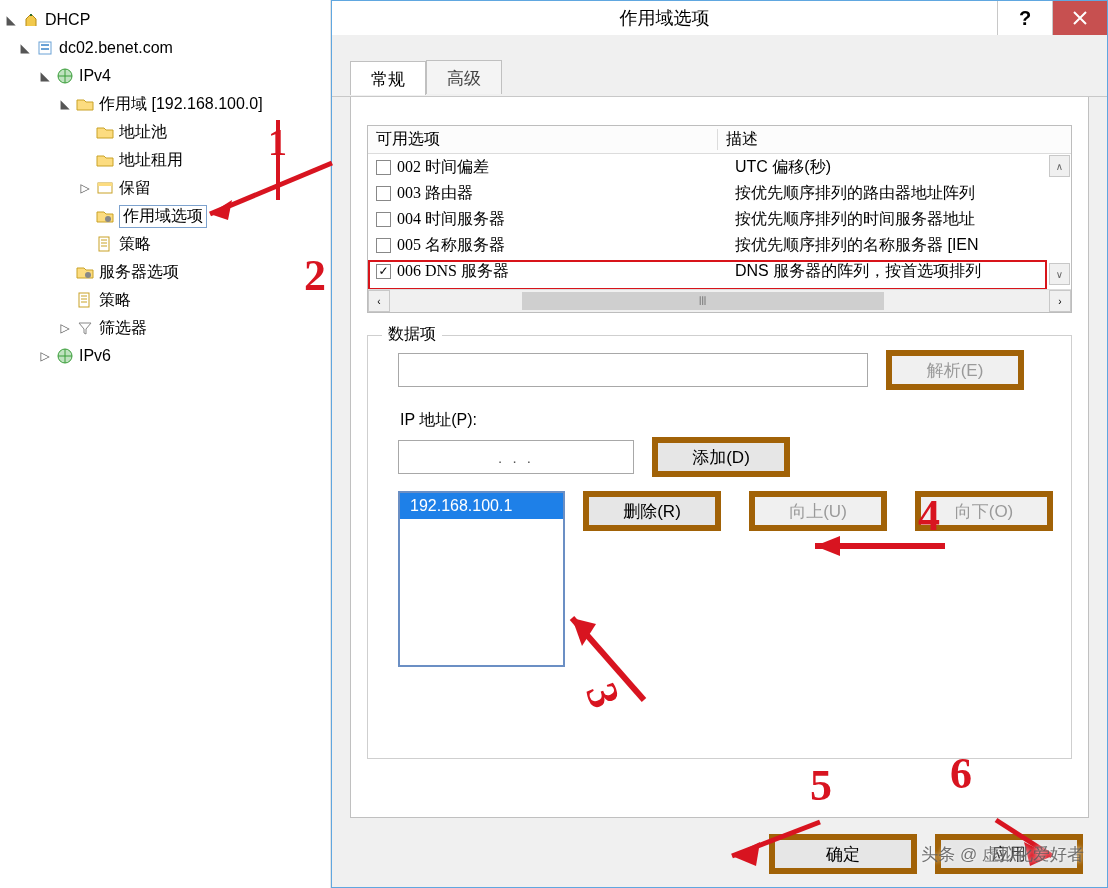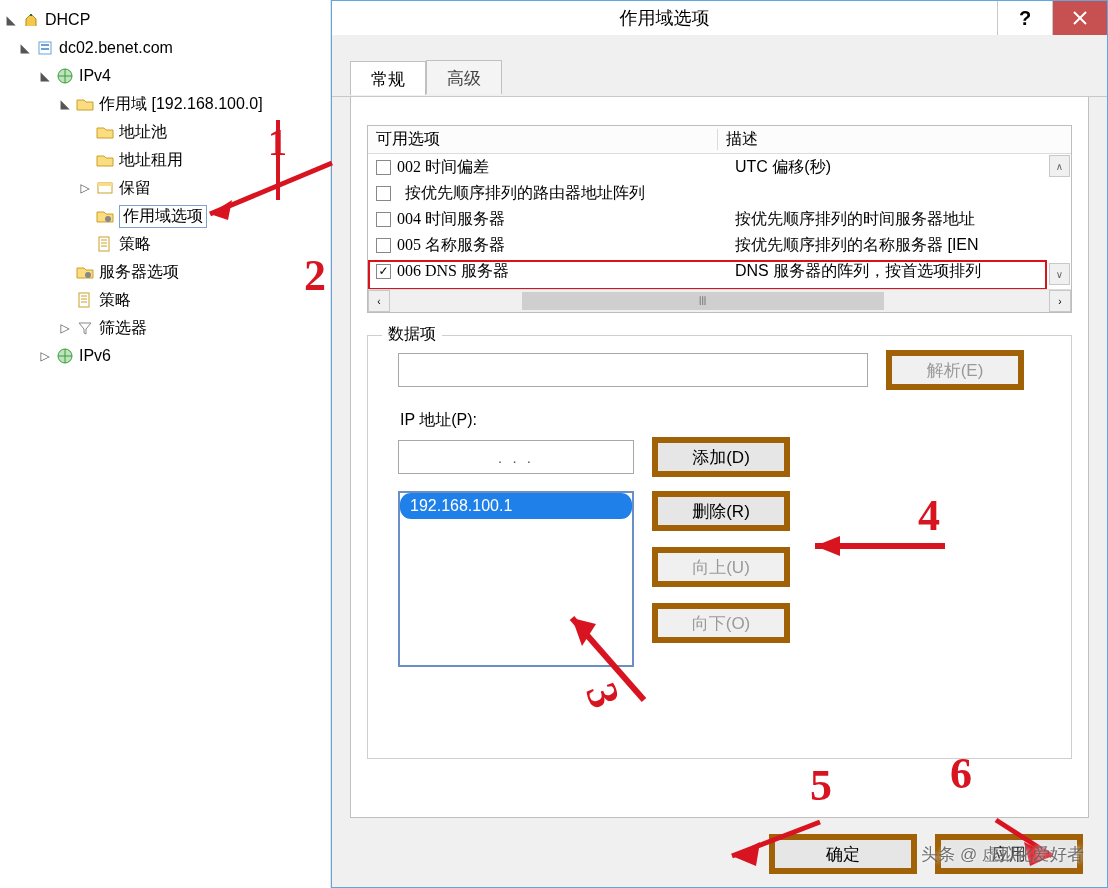--- a/index.html
+++ b/index.html
@@ -46,22 +46,22 @@
   .hthumb{position:absolute;left:20%;width:55%;top:2px;bottom:2px;background:#cfcfcf;display:flex;align-items:center;justify-content:center;color:#888;font-size:12px;letter-spacing:1px;}
   
   .grp{margin-top:22px;border:1px solid #cfcfcf;padding:14px 18px 22px 30px;position:relative;height:424px;}
   .grp-title{position:absolute;top:-12px;left:14px;background:#fff;padding:0 6px;font-size:16px;}
   .flabel{font-size:16px;margin:4px 0 6px 2px;}
   .inp{height:34px;border:1px solid #a8a8a8;background:#fff;}
   .row{display:flex;align-items:center;gap:18px;}
   .btn{width:138px;height:40px;border:6px solid #a16207;background:#e6e6e6;display:flex;align-items:center;justify-content:center;font-size:17px;}
   .btn.disabled{color:#9a9a9a;background:#f0f0f0;}
   .iplist{border:2px solid #6b8fc4;width:236px;height:176px;background:#fff;}
-  .iplist-sel{background:#1e80e8;color:#fff;padding:4px 10px;font-size:16px;border-radius:11px;}
-  .btncol{display:flex;flex-direction:column;gap:16px;}
+  .iplist-sel{background:#1e80e8;color:#fff;padding:4px 10px;font-size:16px;}
+  .btncol{display:flex;gap:28px;}
   .bottombar{display:flex;justify-content:flex-end;gap:18px;padding:16px 24px 13px 0;}
   
   .ann{position:absolute;pointer-events:none;}
   .rednum{font-family:"Segoe Script","Comic Sans MS",cursive;font-size:44px;color:#d81420;font-weight:600;}
   .watermark{position:absolute;right:24px;bottom:22px;font-size:17px;color:rgba(90,90,90,.85);text-shadow:0 0 4px #fff;}
 </style>
 </head>
 <body>
 
 <div class="app">
@@ -219,20 +219,21 @@
           <div class="col-desc">描述</div>
         </div>
         <div class="optlist" id="optlist">
             <div class="optrow">
               <span class="ck"></span>
               <span class="c1">002 时间偏差</span>
               <span class="c2">UTC 偏移(秒)</span>
             </div>
             <div class="optrow">
               <span class="ck"></span>
+              <span class="c1">003 路由器</span>
               <span class="c2">按优先顺序排列的路由器地址阵列</span>
             </div>
             <div class="optrow">
               <span class="ck"></span>
               <span class="c1">004 时间服务器</span>
               <span class="c2">按优先顺序排列的时间服务器地址</span>
             </div>
             <div class="optrow">
               <span class="ck"></span>
               <span class="c1">005 名称服务器</span>

